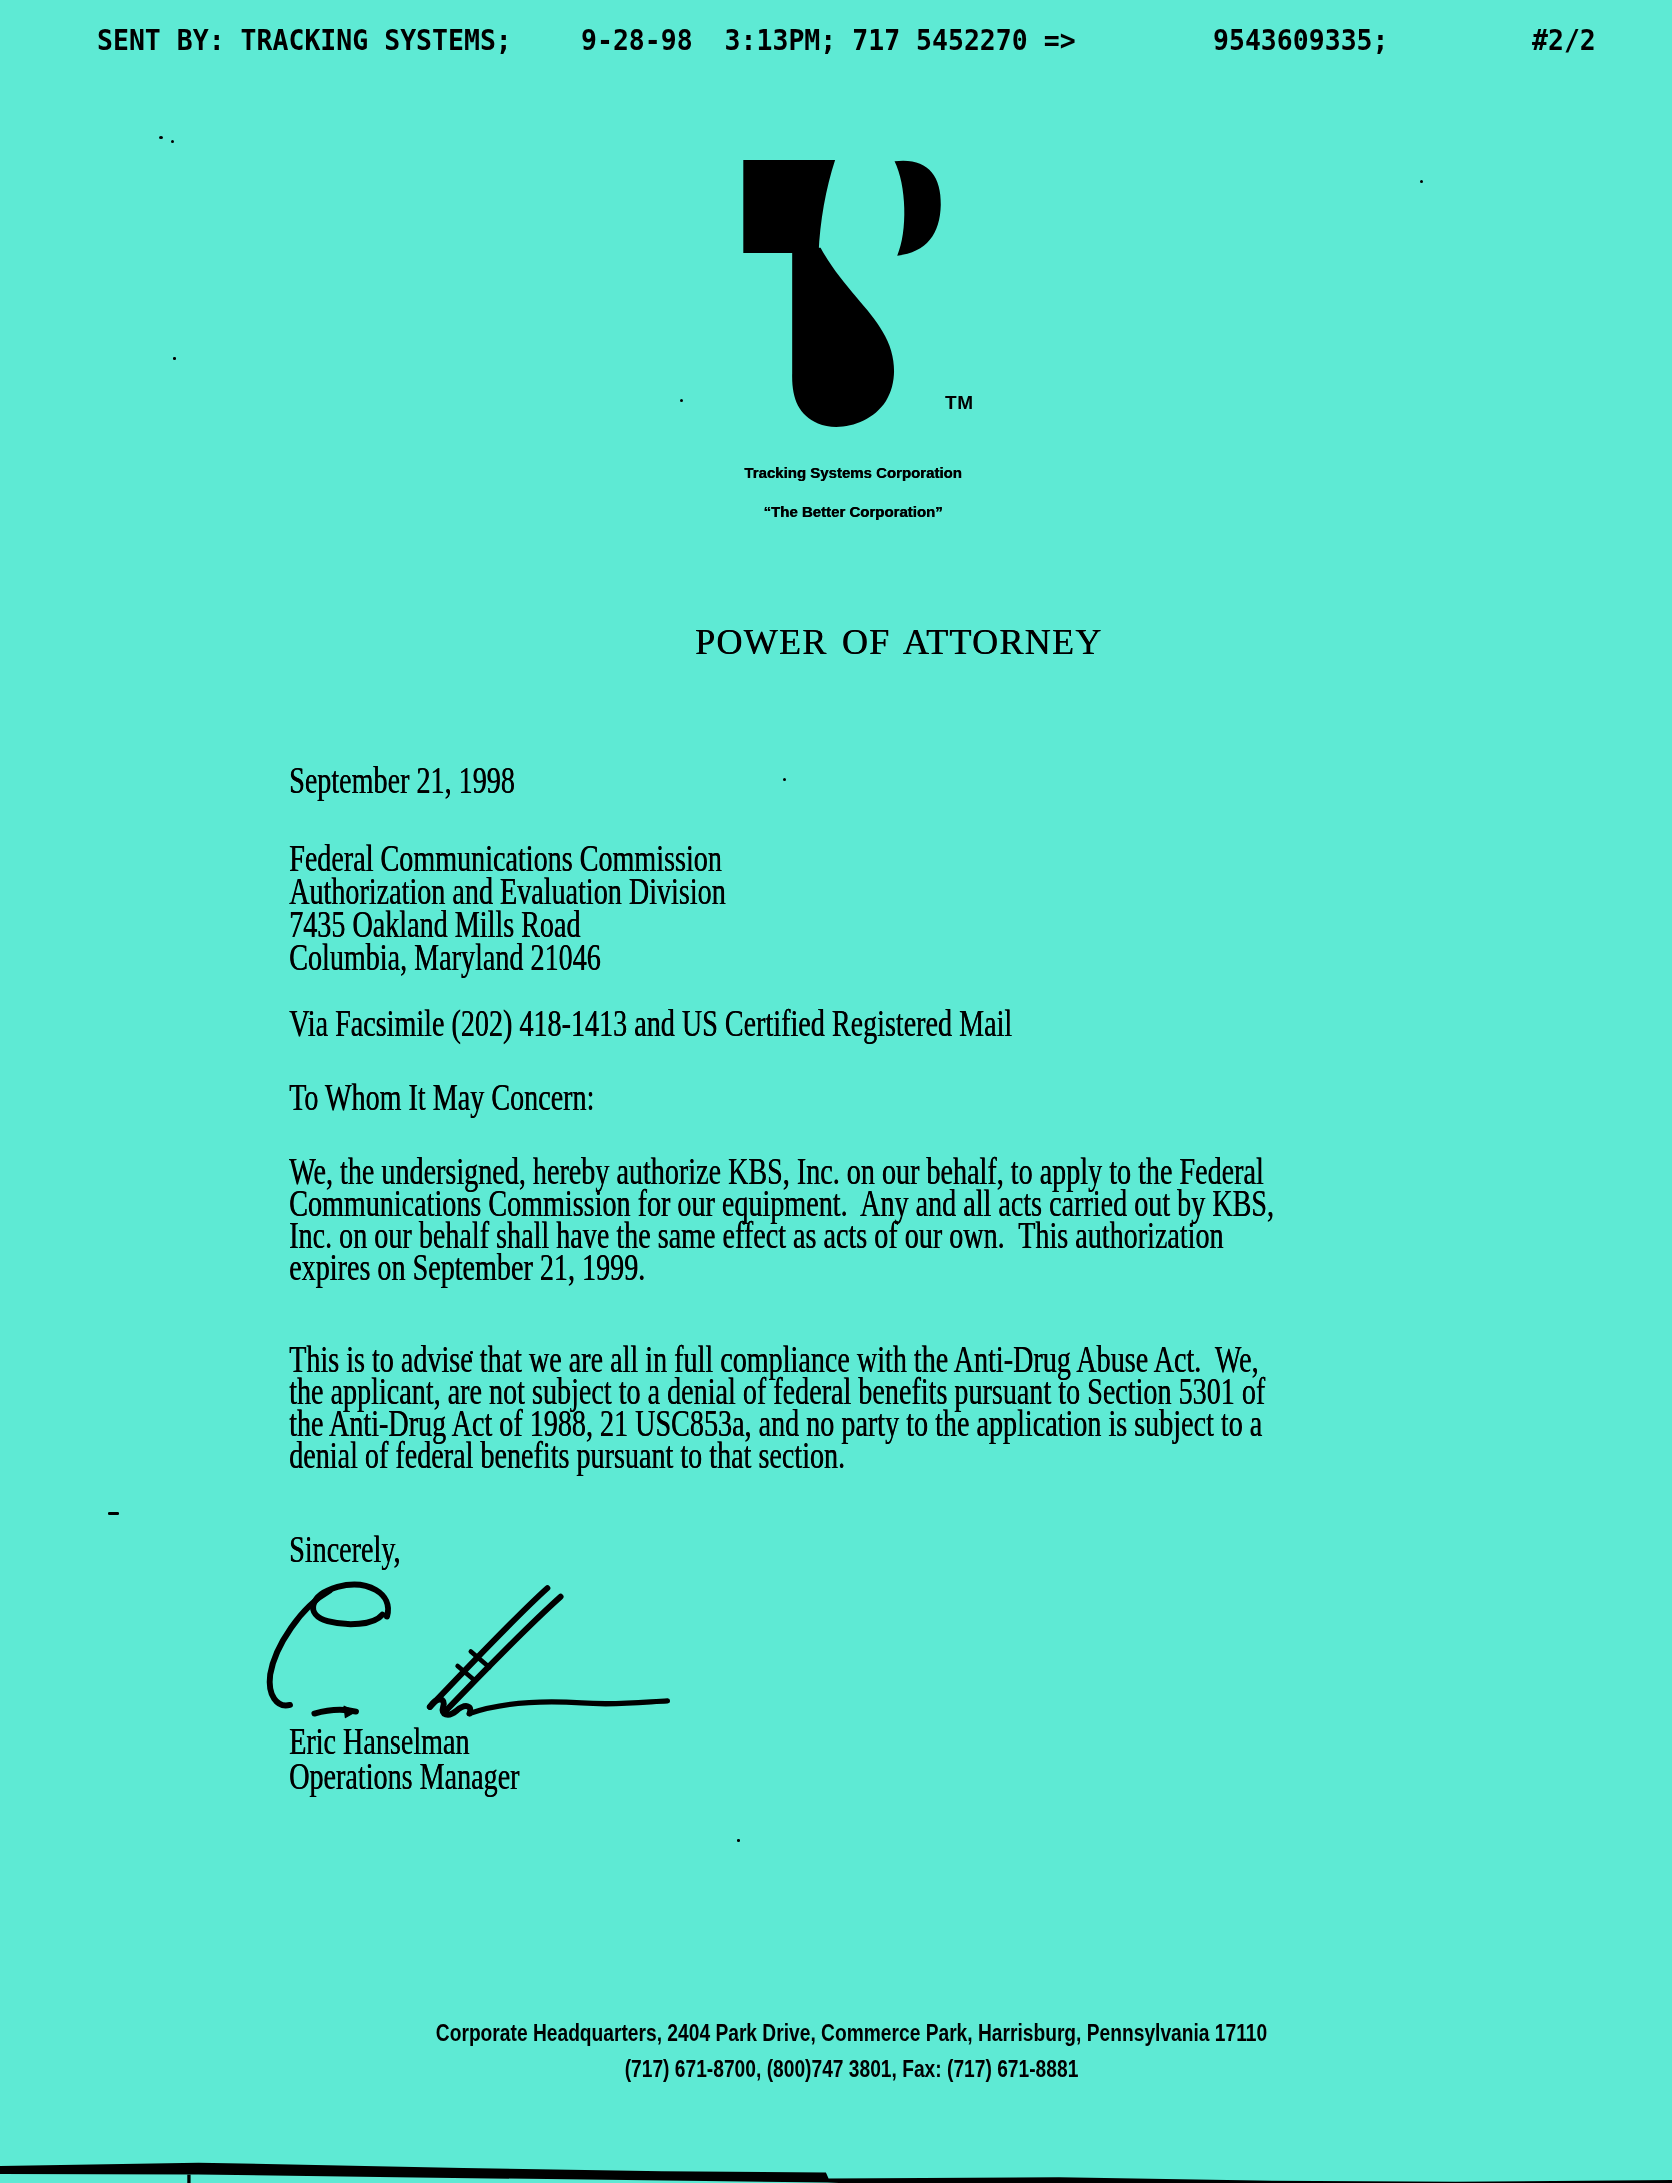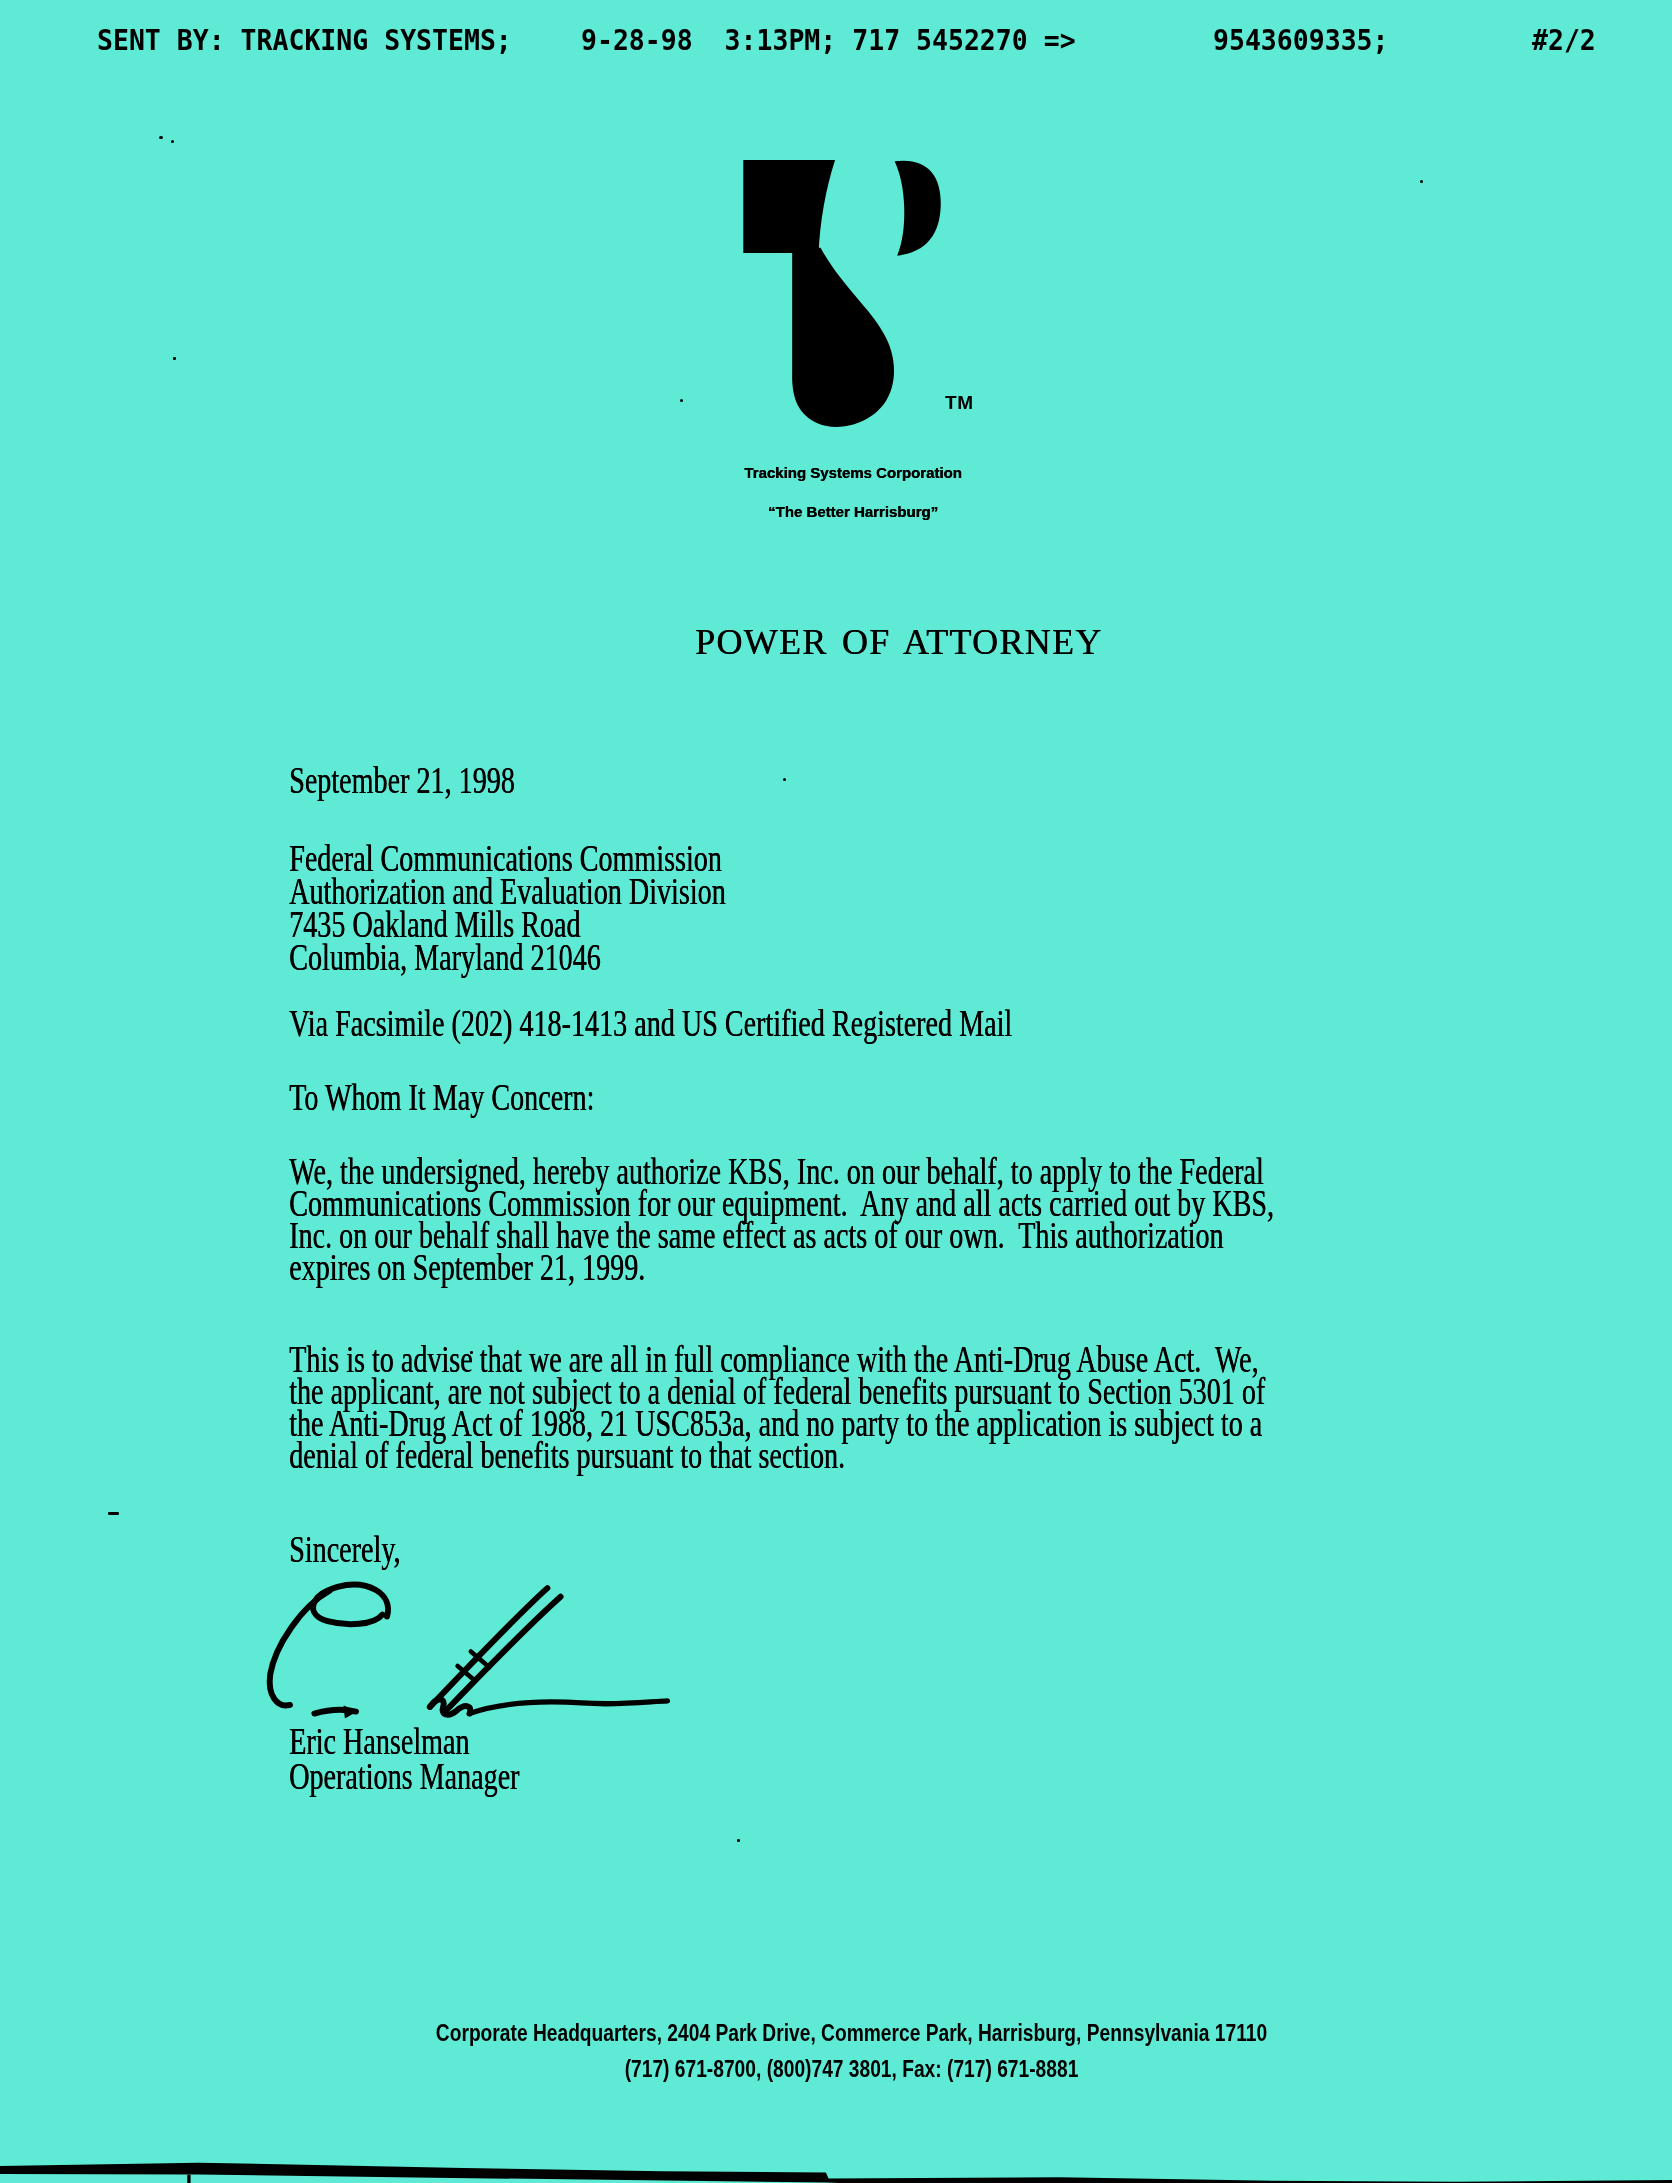--- a/index.html
+++ b/index.html
@@ -102,21 +102,21 @@
 
     <path d="M97,145 L140,145 C170,200 214,236 234,272 C255,306 257,348 239,377
              C216,413 166,424 136,411 C106,398 96,372 97,335 Z" fill="#000"></path>
 
     <path d="M252,14 C300,8 323,34 322,80 C321,124 301,152 256,157
              C272,120 270,50 252,14 Z" fill="#000"></path>
   </svg>
   <div class="tm">TM</div>
 
   <div class="brand line1">Tracking Systems Corporation</div>
-  <div class="brand line2">“The Better Harrisburg”</div>
+  <div class="brand line2">“The Better Corporation”</div>
 
   <div class="title">POWER OF ATTORNEY</div>
 
   <div class="block blk-date">September 21, 1998</div>
 
   <div class="block blk-recipient">
     <div>Federal Communications Commission</div>
     <div>Authorization and Evaluation Division</div>
     <div>7435 Oakland Mills Road</div>
     <div>Columbia, Maryland 21046</div>

